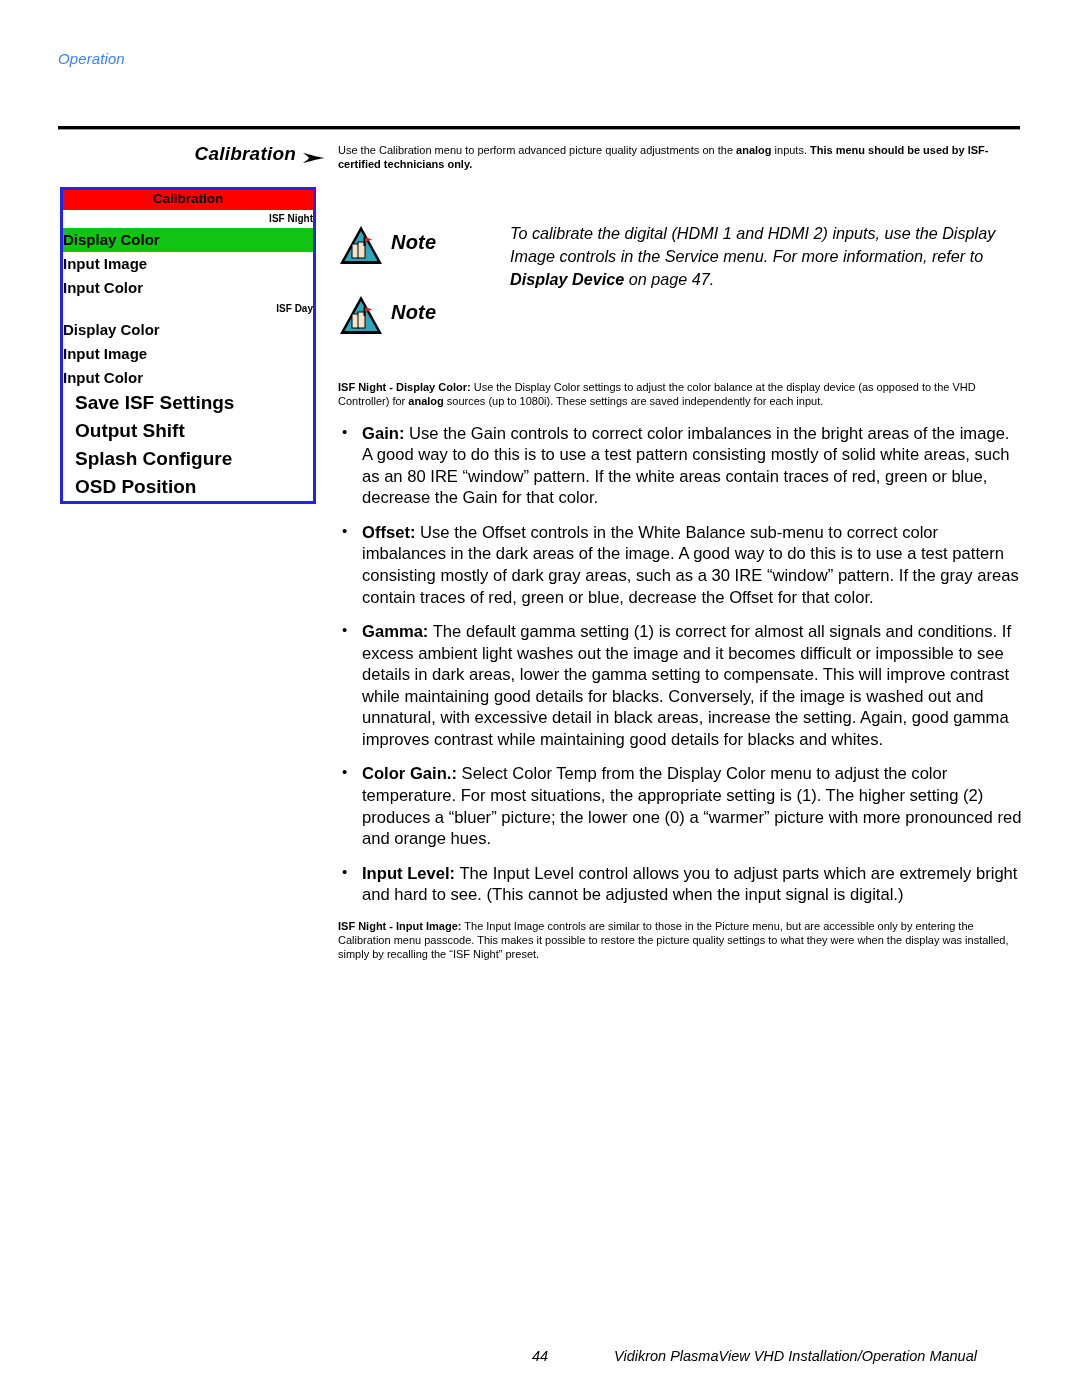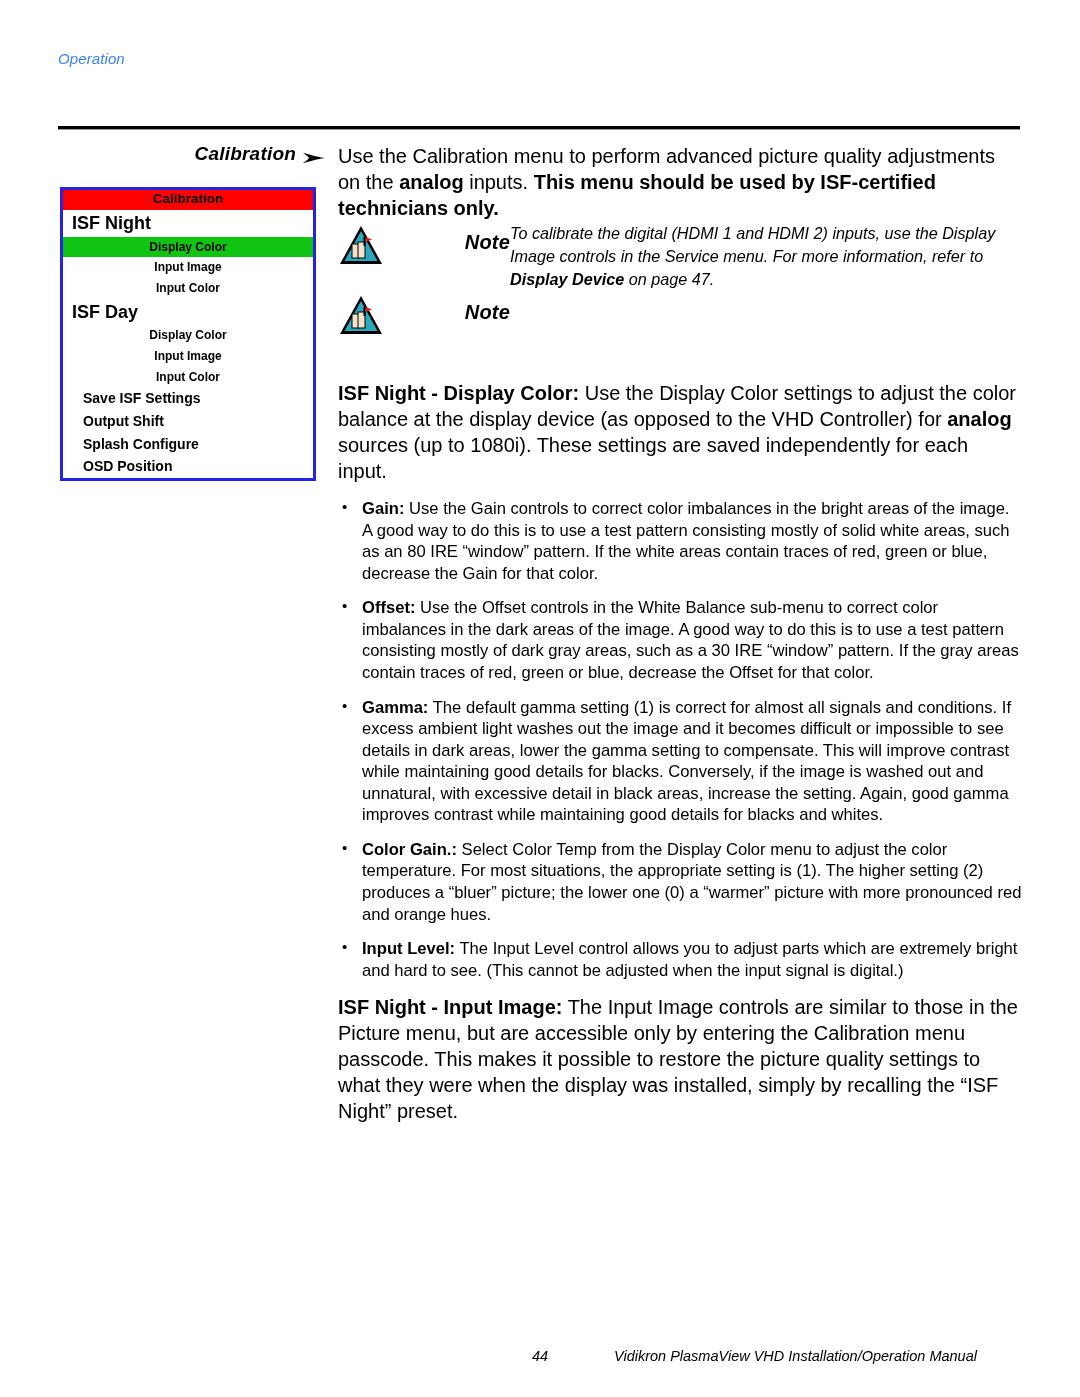--- a/index.html
+++ b/index.html
@@ -89,54 +89,53 @@
     list-style: none;
   }
   .osd-item {
     font-weight: bold;
     font-size: 14px;
     line-height: 1.05;
     padding: 4px 0 4px 8px;
     color: #000;
     white-space: nowrap;
   }
-  .osd-item.lvl1 { padding-left: 9px; font-size: 18px; }
-  .osd-item.lvl2 { padding-left: 0; font-size: 12px; text-align: center; }
-  .osd-item.lvl0 { padding-left: 20px; font-size: 14px; }
+  .osd-item.lvl1 { padding-left: 9px; font-size: 10px; text-align: right; }
+  .osd-item.lvl2 { padding-left: 0; font-size: 15px; }
+  .osd-item.lvl0 { padding-left: 12px; font-size: 19px; }
   .osd-item.selected {
     background: #11c411;
   }
 
   
   .col {
     position: absolute;
     left: 338px;
     width: 684px;
   }
   p.body {
     margin: 0 0 14px 0;
-    font-size: 20px;
+    font-size: 11px;
     line-height: 1.30;
     text-align: left;
   }
   .b { font-weight: bold; }
 
   
   .note-row {
     position: relative;
     display: flex;
     align-items: flex-start;
   }
   .note-badge {
     width: 172px;
     flex: 0 0 172px;
     display: flex;
     align-items: flex-start;
     padding-top: 2px;
-    justify-content: space-between;
   }
   .note-icon {
     width: 46px;
     height: 42px;
     flex: 0 0 46px;
   }
   .note-word {
     font-style: italic;
     font-weight: bold;
     font-size: 20px;

